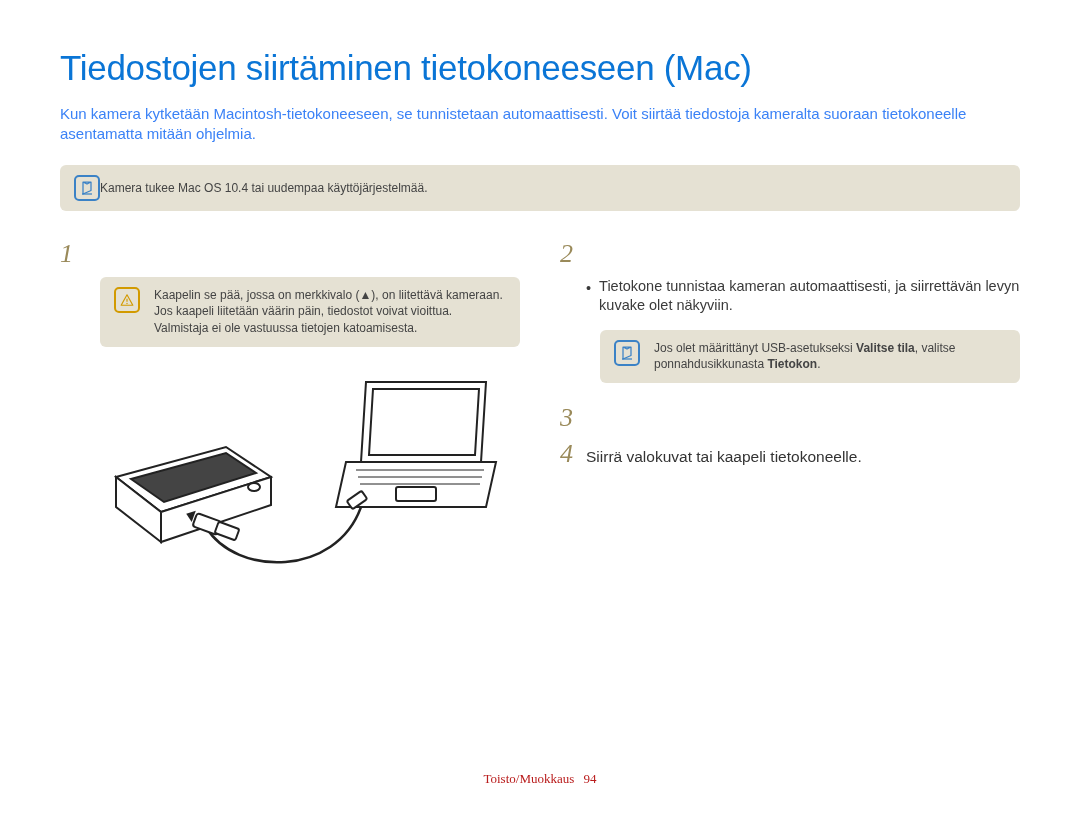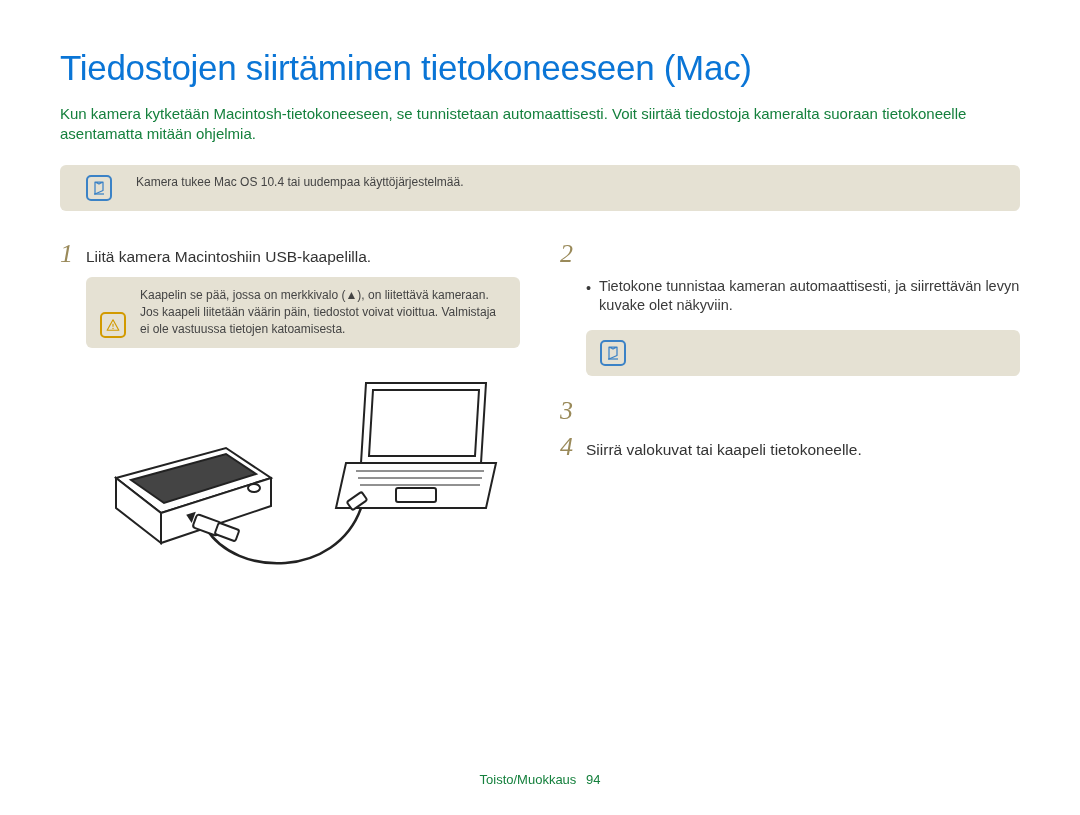--- a/index.html
+++ b/index.html
@@ -22,29 +22,29 @@
     color: #0a75d6;
     font-size: 35px;
     font-weight: 400;
     margin: 0 0 16px 0;
     letter-spacing: -0.3px;
   }
   .intro {
     font-size: 15px;
     line-height: 1.35;
     margin: 0 0 20px 0;
-    color: #15803d;
+    color: #3b82f6;
   }
   .note-bar {
     background: #e5e1d3;
     border-radius: 6px;
-    padding: 10px 26px;
-    display: flex;
-    align-items: flex-start;
-    gap: 24px;
+    padding: 10px 14px;
+    display: flex;
+    align-items: center;
+    gap: 0;
     margin-bottom: 30px;
   }
   .note-bar .text {
     font-size: 12px;
     color: #444;
   }
   .icon-box {
     width: 22px;
     height: 22px;
     border: 2px solid;
@@ -100,44 +100,45 @@
   .sub-bullet .dot {
     flex: 0 0 auto;
     padding-top: 2px;
   }
 
   .callout {
     background: #e5e1d3;
     border-radius: 6px;
     padding: 10px 14px;
     display: flex;
-    align-items: flex-end;
+    align-items: flex-start;
     gap: 14px;
-    margin: 10px 0 18px 26px;
+    margin: 10px 0 18px 40px;
   }
   .callout .text {
     font-size: 12px;
     line-height: 1.4;
     color: #444;
   }
   .callout .text b { font-weight: 700; }
 
   .diagram {
     margin: 20px 0 0 26px;
   }
   .diagram svg { display: block; }
 
   .footer {
     position: absolute;
     bottom: 28px;
     left: 0;
     width: 100%;
     text-align: center;
     font-size: 13px;
-    color: #15803d;
+    color: #b91c1c;
+    font-family: Liberation Serif, serif;
   }
   .footer .sec { }
   .footer .pg { margin-left: 6px; }
 </style>
 </head>
 <body>
 
 <div class="page">
 
   <h1 class="title">Tiedostojen siirtäminen tietokoneeseen (Mac)</h1>
@@ -153,21 +154,20 @@
     </span>
     <span class="text">Kamera tukee Mac OS 10.4 tai uudempaa käyttöjärjestelmää.</span>
   </div>
 
   <div class="columns">
 
     <div class="col">
 
       <div class="step">
         <span class="step-num">1</span>
-        <span class="step-text">Liitä kamera Macintoshiin USB-kaapelilla.</span>
       </div>
 
       <div class="callout">
         <span class="icon-box icon-warn">
           <svg viewBox="0 0 24 24">
             <path d="M12 3 L22 21 L2 21 Z" fill="none" stroke="#d29a00" stroke-width="2" stroke-linejoin="round"></path>
             <line x1="12" y1="10" x2="12" y2="15" stroke="#d29a00" stroke-width="2"></line>
             <circle cx="12" cy="18" r="1.2" fill="#d29a00"></circle>
           </svg>
         </span>
@@ -231,20 +231,23 @@
         <span>Tietokone tunnistaa kameran automaattisesti, ja siirrettävän levyn kuvake olet näkyviin.</span>
       </div>
 
       <div class="callout">
         <span class="icon-box icon-note">
           <svg viewBox="0 0 24 28">
             <path d="M4 2 L4 26 L20 19 L20 2 Z M4 2 L12 6 L20 2" fill="none" stroke="#3b82c6" stroke-width="2.5" stroke-linejoin="round"></path>
             <path d="M2 26 L22 26" stroke="#3b82c6" stroke-width="2.5"></path>
           </svg>
         </span>
+        <span class="text">
+          <span>Jos olet määrittänyt USB-asetukseksi </span><b>Valitse tila</b><span>, valitse ponnahdusikkunasta </span><b>Tietokon</b><span>.</span>
+        </span>
       </div>
 
       <div class="step" style="margin-top:22px;">
         <span class="step-num">3</span>
       </div>
 
       <div class="step">
         <span class="step-num">4</span>
         <span class="step-text">Siirrä valokuvat tai kaapeli tietokoneelle.</span>
       </div>

